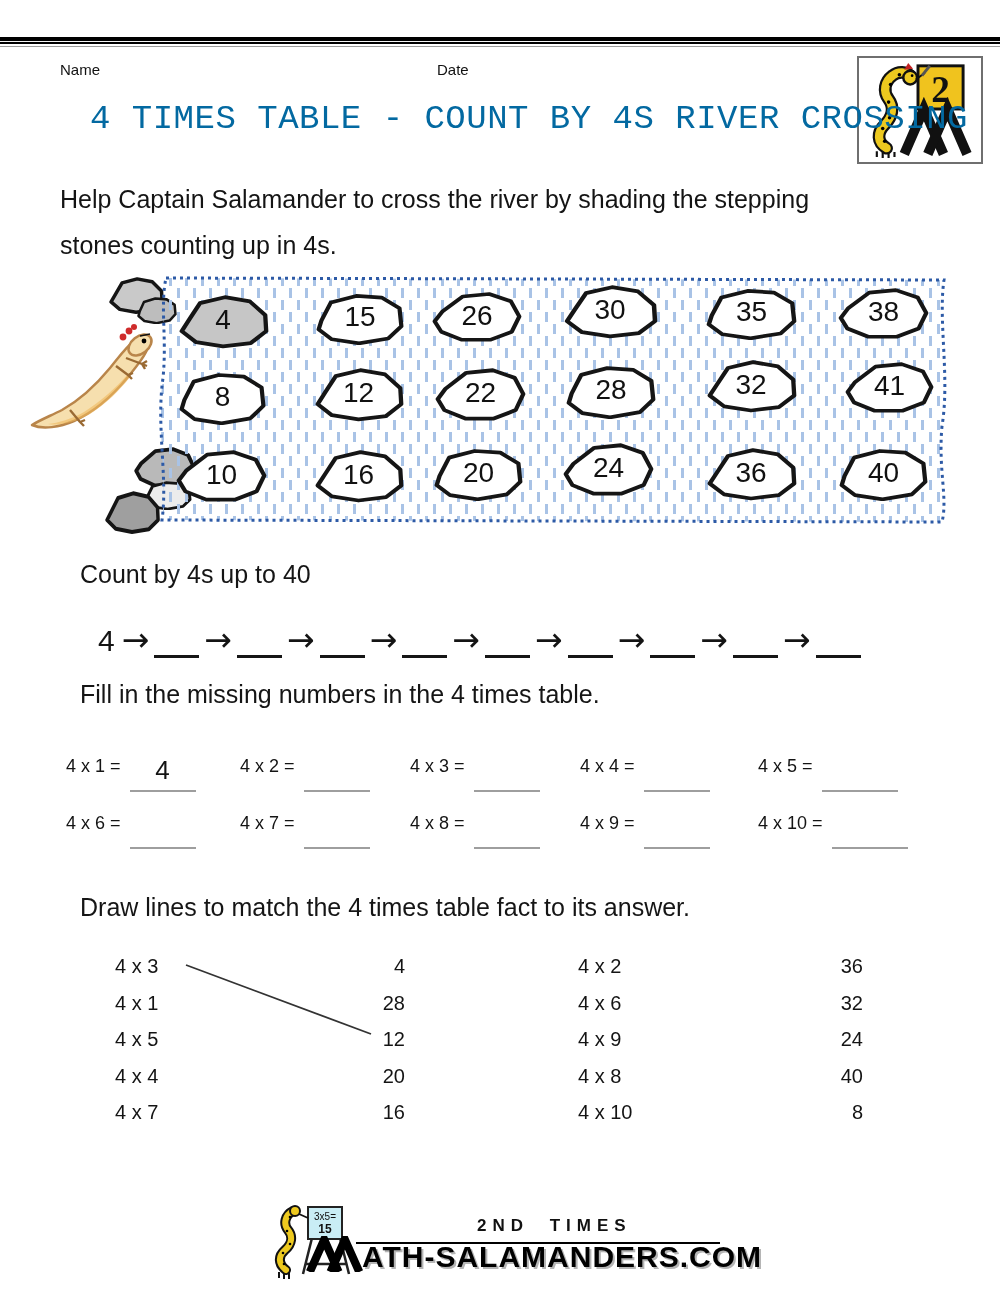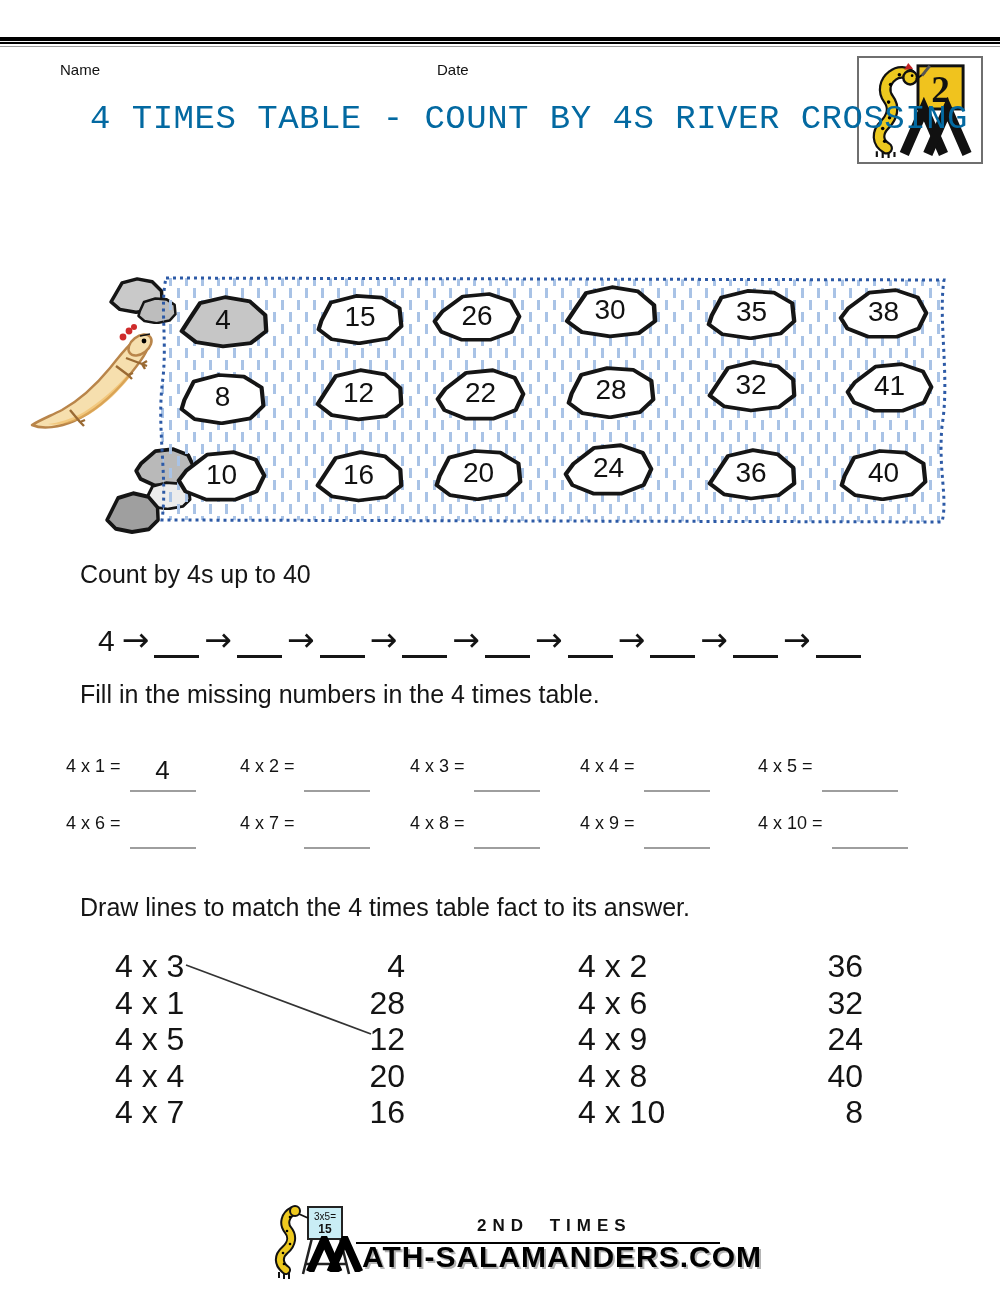--- a/index.html
+++ b/index.html
@@ -53,21 +53,21 @@
 
   .eq-row{position:absolute;left:66px;display:flex;}
   .eq-row1{top:746px;} .eq-row2{top:803px;}
   .eq-cell{height:48px;white-space:nowrap;}
   .eq-label{font-size:18px;line-height:40px;vertical-align:top;}
   .eq-blank{position:relative;display:inline-block;width:66px;height:44px;margin-left:9px;
             border-bottom:2px solid #9e9e9e;vertical-align:top;}
   .eq-blank.wide{width:76px;}
   .eq-answer{position:absolute;left:0;right:0;bottom:4px;text-align:center;font-size:26px;}
 
-  .match-col{position:absolute;top:948px;font-size:32px;line-height:36.5px;}
+  .match-col{position:absolute;top:948px;font-size:20px;line-height:36.5px;}
   .mc-a{left:115px;width:90px;}
   .mc-b{left:320px;width:85px;text-align:right;}
   .mc-c{left:578px;width:100px;}
   .mc-d{left:785px;width:78px;text-align:right;}
   .match-item{white-space:nowrap;}
   .match-line{position:absolute;left:183px;top:961px;width:192px;height:78px;}
 
   
   .footer-logo{position:absolute;left:266px;top:1204px;width:100px;height:76px;}
   .grade-label{position:absolute;left:477px;top:1216px;font-size:17px;font-weight:bold;
@@ -113,20 +113,24 @@
           <circle cx="30" cy="45" r="1.8" fill="#000"></circle>
         <circle cx="32" cy="27" r="1.8" fill="#000"></circle>
           <circle cx="41" cy="17" r="1.8" fill="#000"></circle>
         <path d="M18,95 L18,101 M24,96 L24,102 M30,96 L30,102 M36,96 L36,101" stroke="#111" stroke-width="2.2"></path>
       </g>
     </svg>
   </div>
 
   <div class="title">4 TIMES TABLE - COUNT BY 4S RIVER CROSSING</div>
 
+  <div class="para">
+    <div>Help Captain Salamander to cross the river by shading the stepping</div>
+    <div>stones counting up in 4s.</div>
+  </div>
 
   <div class="rock" style="left:107px;top:276px;width:58px;height:38px">
     <svg viewBox="0 0 100 66" preserveAspectRatio="none">
         <path class="rockp" fill="#c9c9c9" d="M15,31 L26,12 L52,5 L78,10 L94,26 L95,45 L79,59 L50,63 L22,58 L7,45 Z"></path>
       </svg>
     </div>
   <div class="rock" style="left:136px;top:296px;width:42px;height:28px">
     <svg viewBox="0 0 100 66" preserveAspectRatio="none">
         <path class="rockp" fill="#bdbdbd" d="M9,36 L19,14 L46,6 L73,8 L92,21 L94,43 L80,58 L49,64 L20,59 L6,47 Z"></path>
       </svg>

